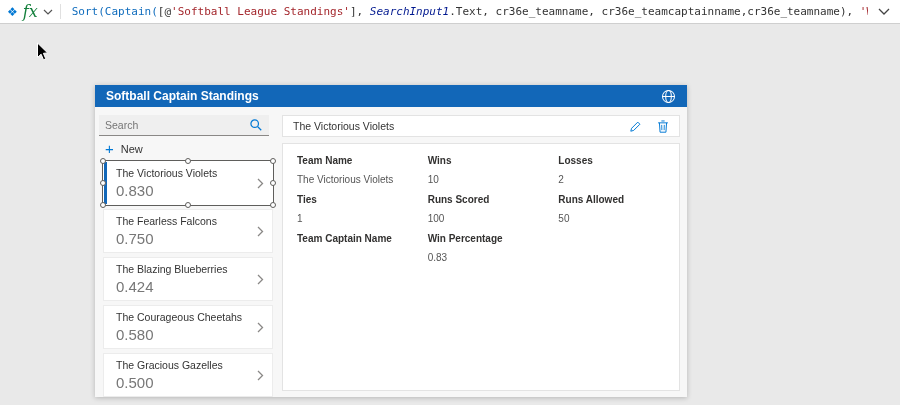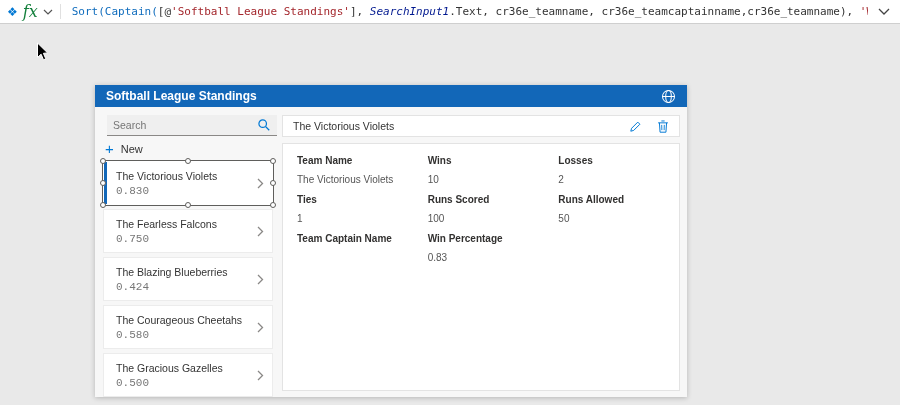--- a/index.html
+++ b/index.html
@@ -27,35 +27,35 @@
   .mouse-cursor { position:absolute; left:36px; top:18px; }
 
   
   .app { position:absolute; left:95px; top:61px; width:592px; height:312px;
     background:#f7f7f7; box-shadow:0 1px 5px rgba(0,0,0,.22); }
   .app-header { position:absolute; top:0; left:0; right:0; height:22px; background:#1267b8;
     color:#fff; display:flex; align-items:center; justify-content:space-between; padding:0 11px; }
   .app-title { font-size:12px; font-weight:bold; }
 
   
-  .search-box { position:absolute; left:12px; top:30px; width:170px; height:21px;
+  .search-box { position:absolute; left:4px; top:30px; width:170px; height:21px;
     background:#efefef; border-bottom:1px solid #8a8886; display:flex; align-items:center; padding:0 6px; }
   .search-box input { flex:1; border:none; background:transparent; outline:none;
     font-size:10.5px; color:#333; font-family:"Liberation Sans", sans-serif; }
   .new-row { position:absolute; left:10px; top:56px; height:16px; display:flex;
     align-items:center; gap:7px; cursor:pointer; }
   .plus { color:#0078d4; font-size:15px; line-height:14px; font-weight:normal; }
   .new-label { font-size:11px; color:#333; }
 
   .item-list { position:absolute; left:8px; top:76px; width:170px; }
   .g-item { position:relative; width:170px; height:44px; background:#fff;
     border:1px solid #ececec; margin-bottom:4px; display:flex; align-items:center;
     padding:0 8px 0 12px; cursor:pointer; }
   .g-item .item-name { font-size:10.5px; color:#333; }
-  .g-item .item-sub  { font-size:11px; color:#777; margin-top:3px;font-family:Liberation Mono, monospace; }
+  .g-item .item-sub  { font-size:15px; color:#777; margin-top:3px; }
   .g-item .chev { margin-left:auto; display:flex; align-items:center; }
   .g-item.selected { outline:1px solid #5f5e5c; border-color:#fff; }
   .sel-bar { position:absolute; left:0; top:0; bottom:0; width:3px; background:#1267b8; }
   .handle { position:absolute; width:6px; height:6px; background:#fff;
     border:1px solid #5f5e5c; border-radius:50%; z-index:3; }
   .h-nw{left:-4px;top:-4px} .h-n{left:calc(50% - 3px);top:-4px} .h-ne{right:-4px;top:-4px}
   .h-w{left:-4px;top:calc(50% - 3px)} .h-e{right:-4px;top:calc(50% - 3px)}
   .h-sw{left:-4px;bottom:-4px} .h-s{left:calc(50% - 3px);bottom:-4px} .h-se{right:-4px;bottom:-4px}
 
   
@@ -104,21 +104,21 @@
 
     <span class="mouse-cursor">
       <svg width="13" height="20" viewBox="0 0 13 20">
         <path d="M1.5 1 L1.5 15.5 L5.1 12.2 L7.5 17.8 L9.8 16.8 L7.4 11.3 L11.6 10.9 Z" fill="#000" stroke="#fff" stroke-width="1"></path>
       </svg>
     </span>
 
     <div class="app">
 
       <div class="app-header">
-        <span class="app-title">Softball League Standings</span>
+        <span class="app-title">Softball Captain Standings</span>
         <span>
           <svg width="15" height="15" viewBox="0 0 16 16">
             <circle cx="8" cy="8" r="6.4" fill="none" stroke="#fff" stroke-width="1.1"></circle>
             <ellipse cx="8" cy="8" rx="3" ry="6.4" fill="none" stroke="#fff" stroke-width="1.1"></ellipse>
             <line x1="1.6" y1="8" x2="14.4" y2="8" stroke="#fff" stroke-width="1.1"></line>
           </svg>
         </span>
       </div>
 
       <div class="search-box">

